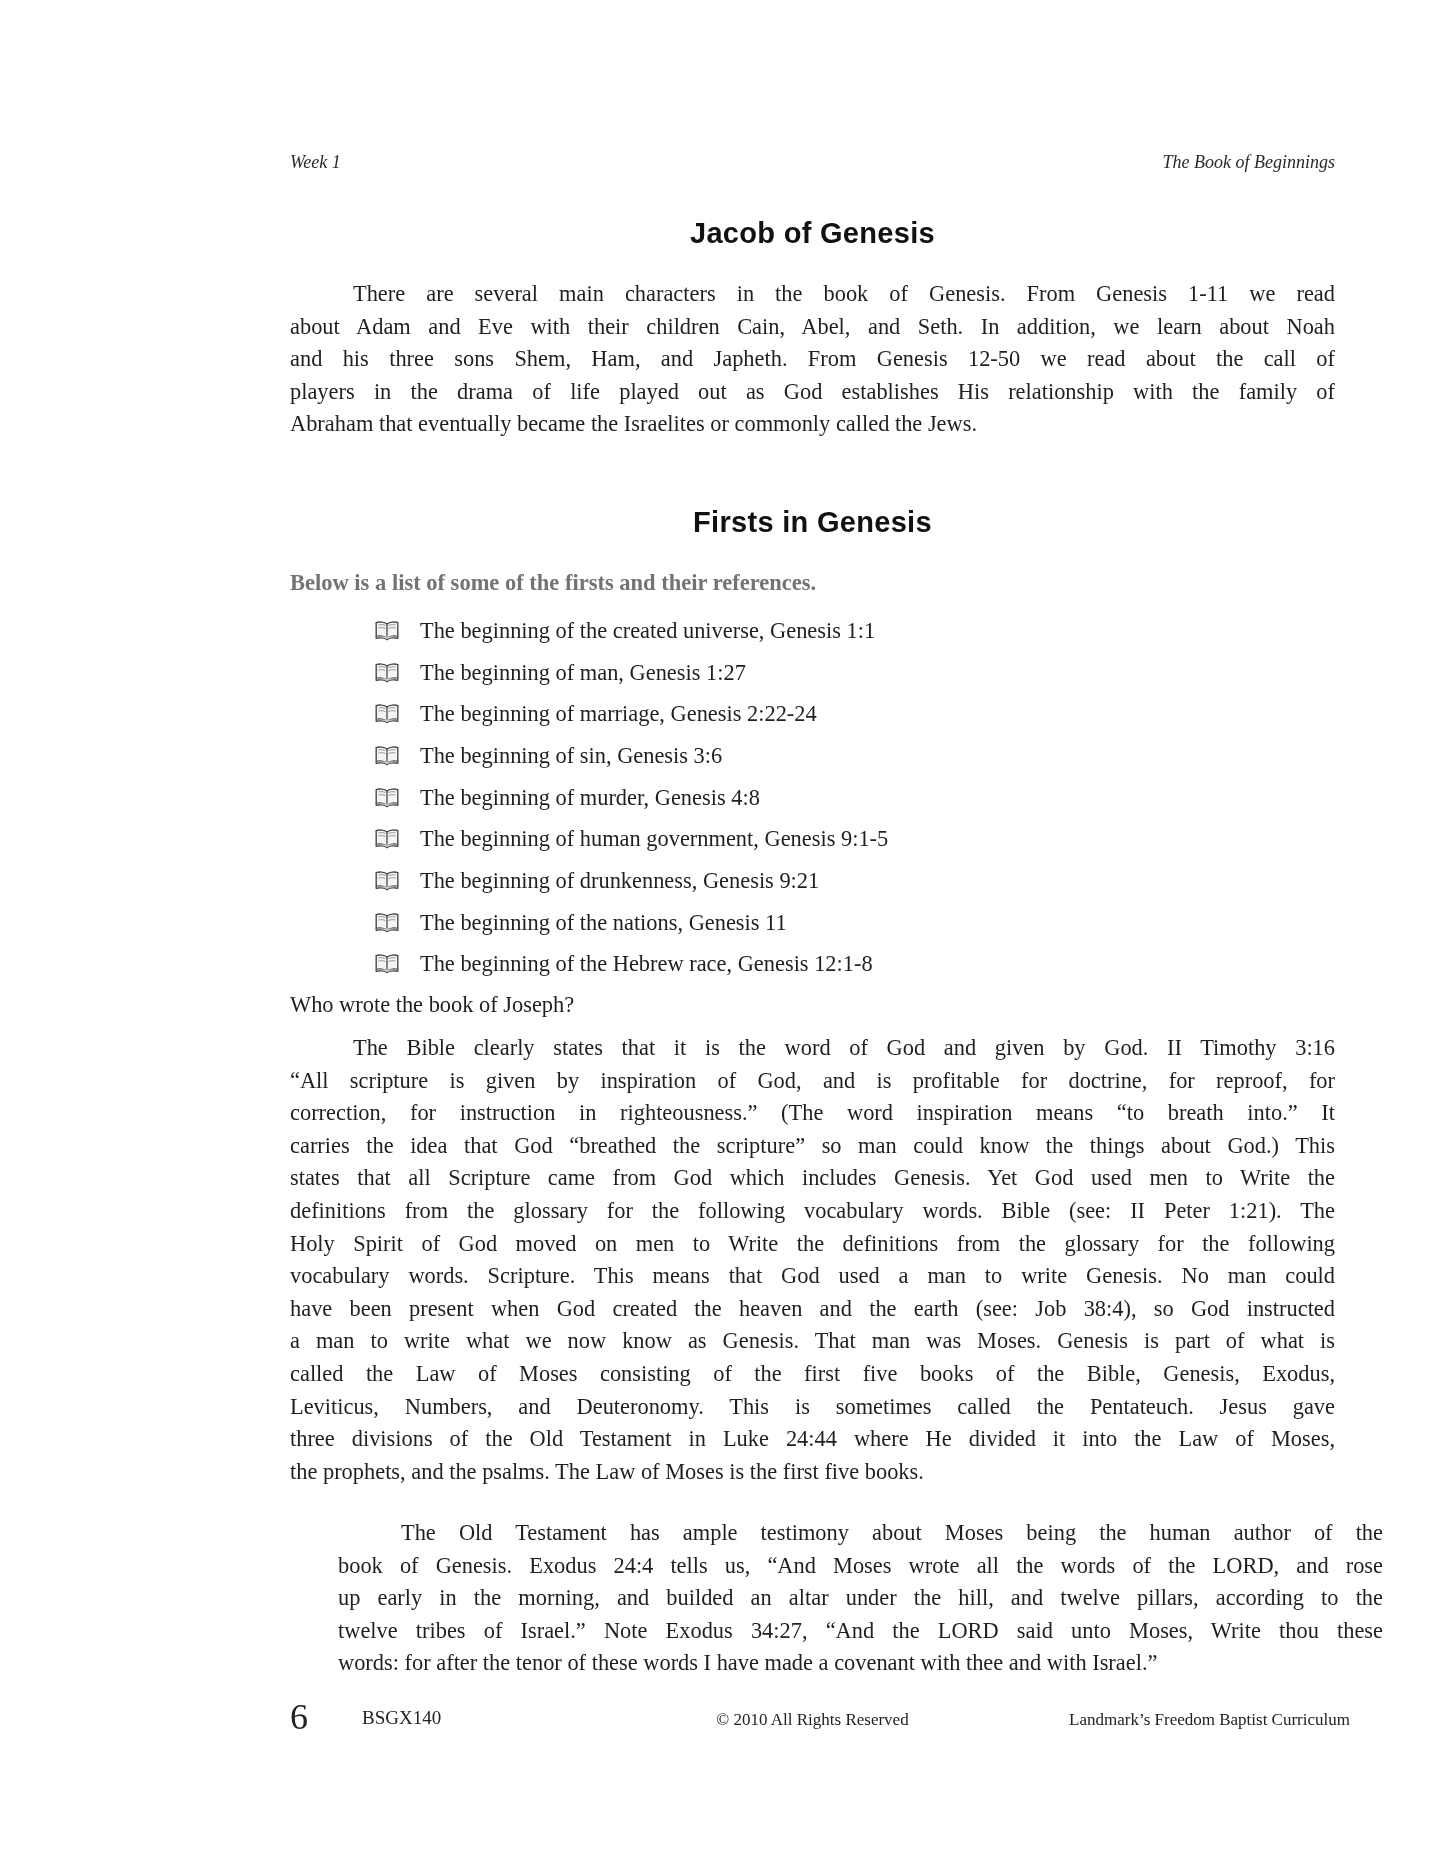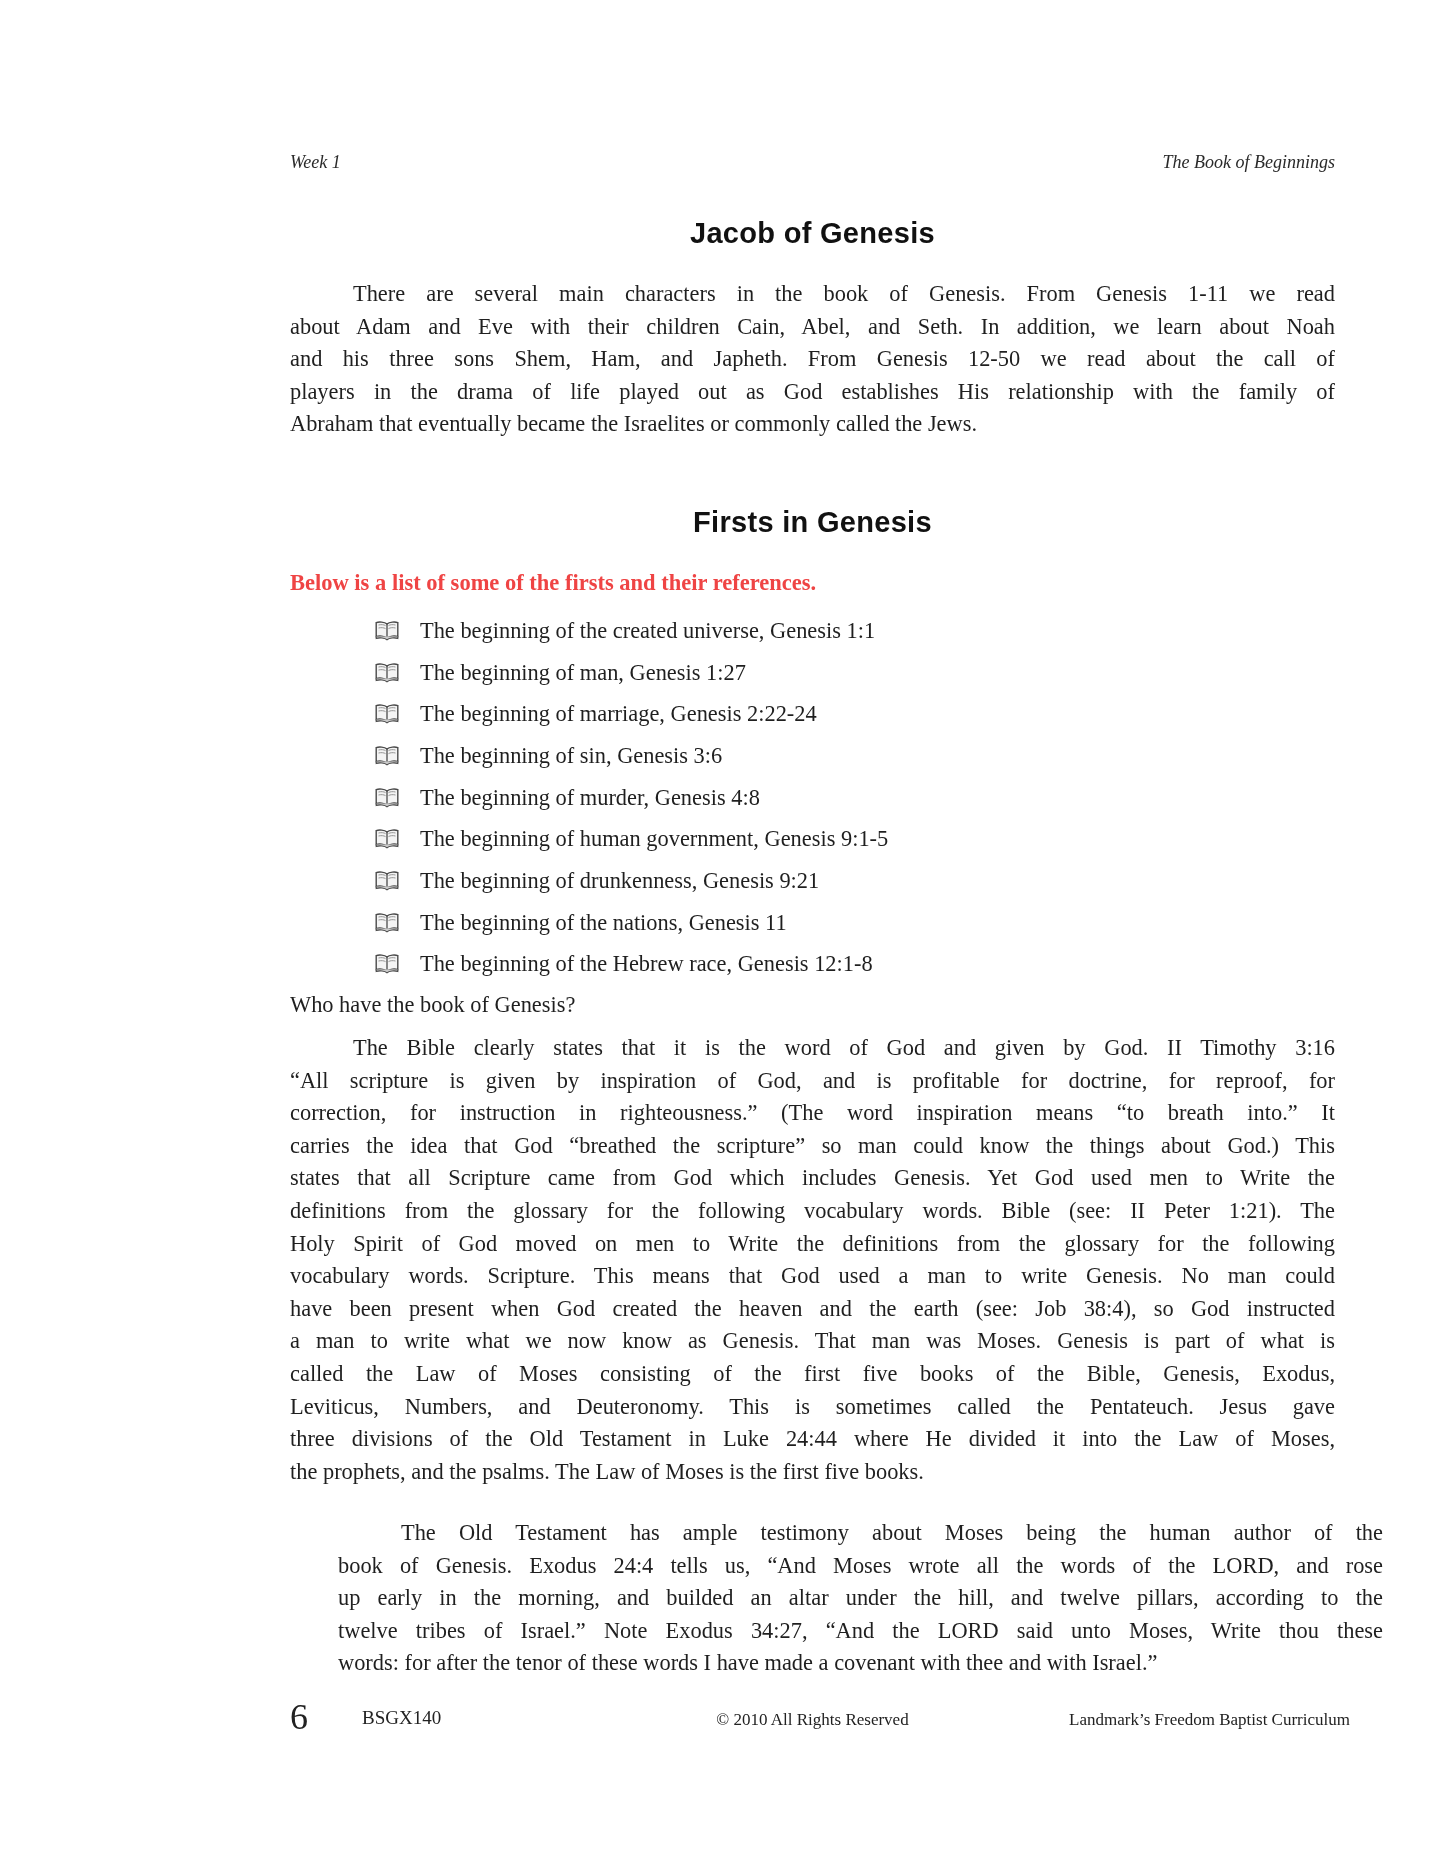--- a/index.html
+++ b/index.html
@@ -23,21 +23,21 @@
   
   .para{font-size:22.4px;}
   .jline{height:32.6px;line-height:32.6px;white-space:normal;
          text-align:justify;text-align-last:justify;overflow:hidden;}
   .jline.indent{padding-left:63px;width:982px;}
   .jline.jlast{text-align-last:left;}
   .p1{top:278px;}
   .p2{top:1032px;}
   .p3{top:1517px;margin-left:48px;}
   
-  .lead{top:568px;font-weight:bold;font-size:22.5px;line-height:30px;color:#ef4444;}
+  .lead{top:568px;font-weight:bold;font-size:22.5px;line-height:30px;color:#737373;}
   
   .list{top:610px;}
   .li-row{height:41.7px;display:flex;align-items:center;}
   .li-icon{margin-left:84px;width:26px;height:22px;flex:0 0 26px;display:flex;align-items:center;}
   .li-text{margin-left:20px;font-size:22.4px;white-space:nowrap;}
   .question{top:989px;font-size:22.4px;line-height:32.6px;}
   
   .ftr{top:1705px;left:290px;width:1060px;height:50px;font-size:17px;line-height:26px;color:#222;}
   .ftr .pgnum{position:absolute;left:0;top:-6px;font-size:36px;line-height:36px;}
   .ftr .code{position:absolute;left:72px;top:0;font-size:19px;}
@@ -163,21 +163,21 @@
     <path d="M13 4 C10.5 1.8, 4.8 1.6, 2.2 2.6 L2.2 16.6 C4.8 15.6, 10.5 15.8, 13 18 C15.5 15.8, 21.2 15.6, 23.8 16.6 L23.8 2.6 C21.2 1.6, 15.5 1.8, 13 4 Z" fill="#f4f4f4" stroke="#4a4a4a" stroke-width="1.4"></path>
     <path d="M13 4 L13 18" stroke="#4a4a4a" stroke-width="1.3" fill="none"></path>
     <path d="M2.2 16.6 L2.2 18.4 C5.2 17.5, 10.8 17.7, 13 19.8 C15.2 17.7, 20.8 17.5, 23.8 18.4 L23.8 16.6" fill="#c9c9c9" stroke="#4a4a4a" stroke-width="1.1"></path>
     <path d="M4.5 5 C7 4.4, 10 4.6, 11.5 5.6 M4.5 8 C7 7.4, 10 7.6, 11.5 8.6 M14.5 5.6 C16 4.6, 19 4.4, 21.5 5 M14.5 8.6 C16 7.6, 19 7.4, 21.5 8" fill="none" stroke="#8a8a8a" stroke-width="0.9"></path>
   </svg>
 </span>
         <span class="li-text">The beginning of the Hebrew race, Genesis 12:1-8</span>
       </div>
     </div>
 
-  <div class="abs question">Who have the book of Genesis?</div>
+  <div class="abs question">Who wrote the book of Joseph?</div>
 
   <div class="abs para p2">
       <div class="jline indent">The Bible clearly states that it is the word of God and given by God.  II Timothy 3:16</div>
       <div class="jline">“All scripture is given by inspiration of God, and is profitable for doctrine, for reproof, for</div>
       <div class="jline">correction, for instruction in righteousness.” (The word inspiration means “to breath into.” It</div>
       <div class="jline">carries the idea that God “breathed the scripture” so man could know the things about God.) This</div>
       <div class="jline">states that all Scripture came from God which includes Genesis. Yet God used men to Write the</div>
       <div class="jline">definitions from the glossary for the following vocabulary words. Bible (see: II Peter 1:21). The</div>
       <div class="jline">Holy Spirit of God moved on men to Write the definitions from the glossary for the following</div>
       <div class="jline">vocabulary words. Scripture. This means that God used a man to write Genesis. No man could</div>

